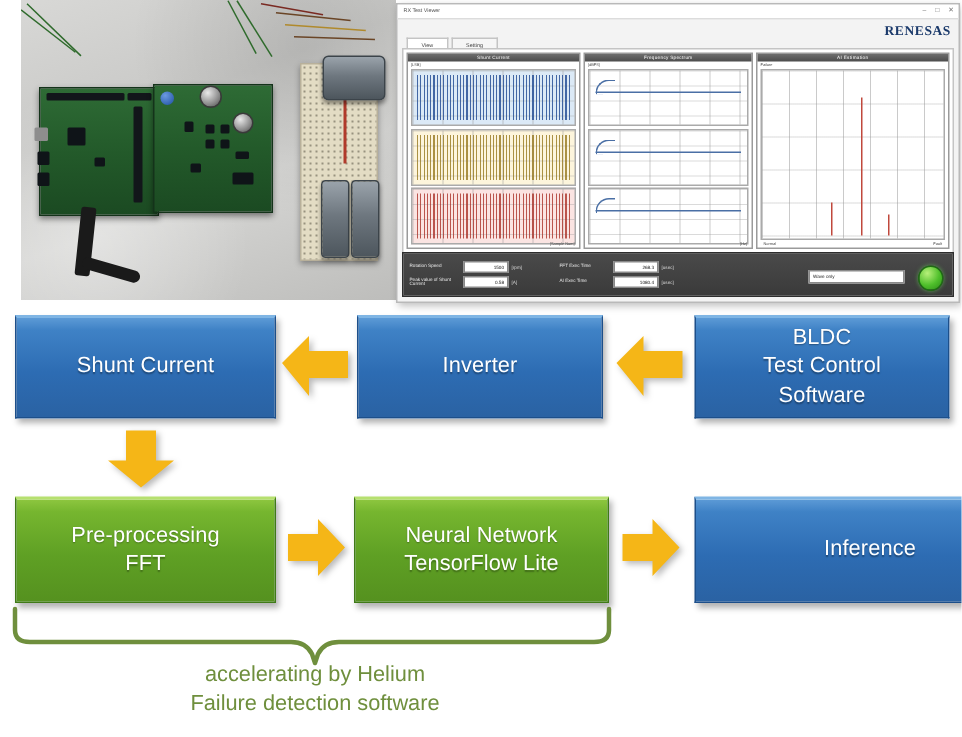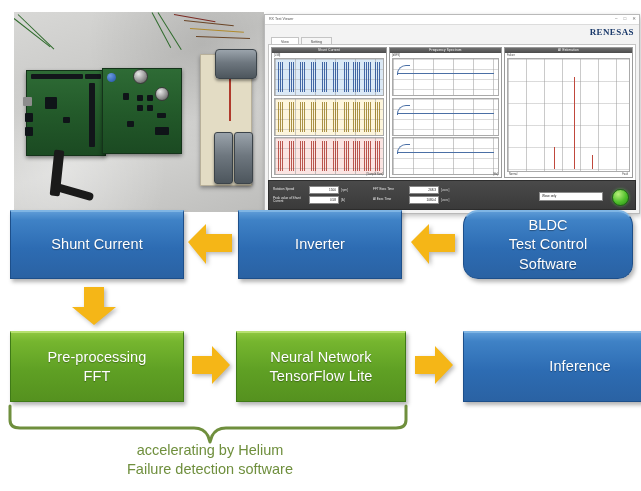--- a/index.html
+++ b/index.html
@@ -11,21 +11,21 @@
     width: 641px;
     height: 491px;
     position: relative;
     overflow: hidden;
     font-family: "Liberation Sans", sans-serif;
   }
 
   
   #photo-panel {
     position: absolute;
-    left: 0; top: 12px;
+    left: 0; top: 0;
     width: 641px; height: 202px;
   }
 
   
   #hw-photo {
     position: absolute;
     left: 14px; top: 0px;
     width: 250px; height: 200px;
     background:
       linear-gradient(160deg, #d8d8d6 0%, #c9c9c7 35%, #d5d5d3 60%, #bdbdbb 100%);
@@ -439,21 +439,21 @@
     <div>Shunt Current</div>
   </div>
 </div>
 
 <div class="box blue" style="left:238px; top:210px; width:162px; height:66px;">
   <div class="txt">
     <div>Inverter</div>
   </div>
 </div>
 
-<div class="box blue" style="left:463px; top:210px; width:168px; height:66px;border-radius:15px;">
+<div class="box blue" style="left:463px; top:210px; width:168px; height:66px;">
   <div class="txt">
     <div>BLDC</div>
     <div>Test Control</div>
     <div>Software</div>
   </div>
 </div>
 
 <div class="box green" style="left:10px; top:331px; width:172px; height:68px;">
   <div class="txt">
     <div>Pre-processing</div>

